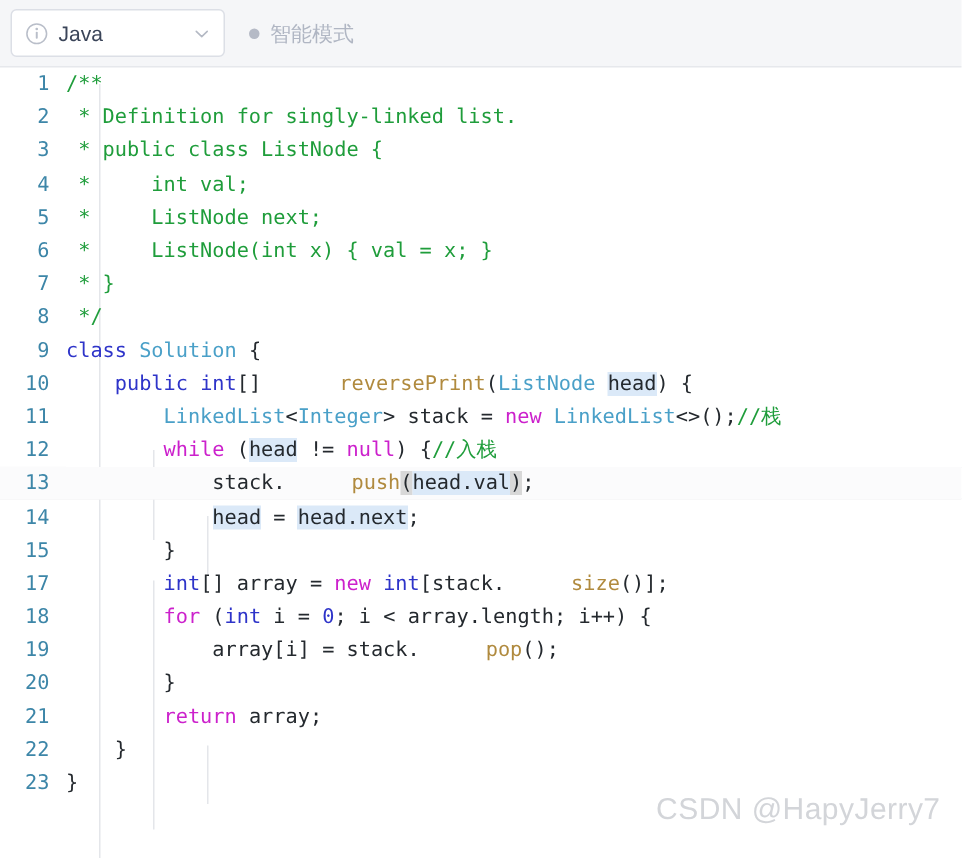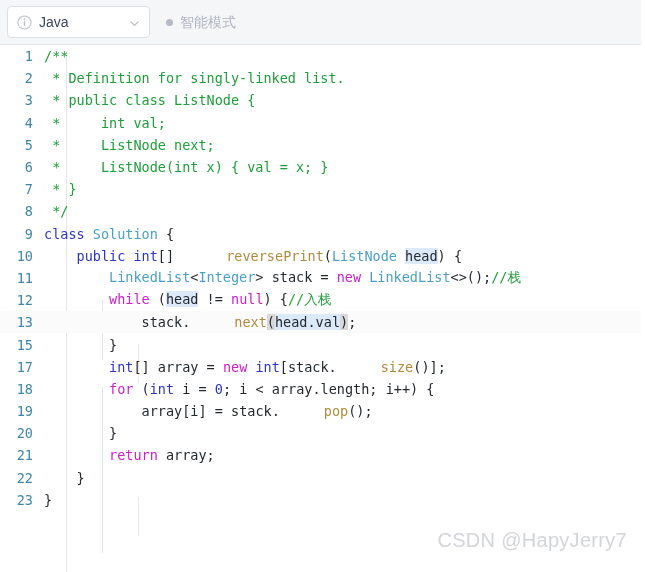--- a/index.html
+++ b/index.html
@@ -238,21 +238,25 @@
           <tr class="code-row">
             <td class="gutter">11</td>
             <td class="codecell"><span class="ln-text">        <span class="ty">LinkedList</span><span class="pl">&lt;</span><span class="ty">Integer</span><span class="pl">&gt;</span> <span class="pl">stack</span> <span class="pl">=</span> <span class="kw">new</span> <span class="ty">LinkedList</span><span class="pl">&lt;&gt;();</span><span class="c">//栈</span></span></td>
           </tr>
           <tr class="code-row">
             <td class="gutter">12</td>
             <td class="codecell"><span class="ln-text">        <span class="kw">while</span> <span class="pl">(</span><span class="hl pl">head</span> <span class="pl">!=</span> <span class="kw">null</span><span class="pl">)</span> <span class="pl">{</span><span class="c">//入栈</span></span></td>
           </tr>
           <tr class="code-row active">
             <td class="gutter">13</td>
-            <td class="codecell"><span class="ln-text">            <span class="pl">stack</span><span class="pl">.</span><span class="fn">next</span><span class="pl br">(</span><span class="hl">head.val</span><span class="pl br">)</span><span class="pl">;</span></span></td>
+            <td class="codecell"><span class="ln-text">            <span class="pl">stack</span><span class="pl">.</span><span class="fn">push</span><span class="pl br">(</span><span class="hl">head.val</span><span class="pl br">)</span><span class="pl">;</span></span></td>
+          </tr>
+          <tr class="code-row">
+            <td class="gutter">14</td>
+            <td class="codecell"><span class="ln-text">            <span class="hl pl">head</span> <span class="pl">=</span> <span class="hl">head.next</span><span class="pl">;</span></span></td>
           </tr>
           <tr class="code-row">
             <td class="gutter">15</td>
             <td class="codecell"><span class="ln-text">        <span class="pl">}</span></span></td>
           </tr>
           <tr class="code-row">
             <td class="gutter">17</td>
             <td class="codecell"><span class="ln-text">        <span class="kb">int</span><span class="pl">[]</span> <span class="pl">array</span> <span class="pl">=</span> <span class="kw">new</span> <span class="kb">int</span><span class="pl">[</span><span class="pl">stack</span><span class="pl">.</span><span class="fn">size</span><span class="pl">()];</span></span></td>
           </tr>
           <tr class="code-row">

